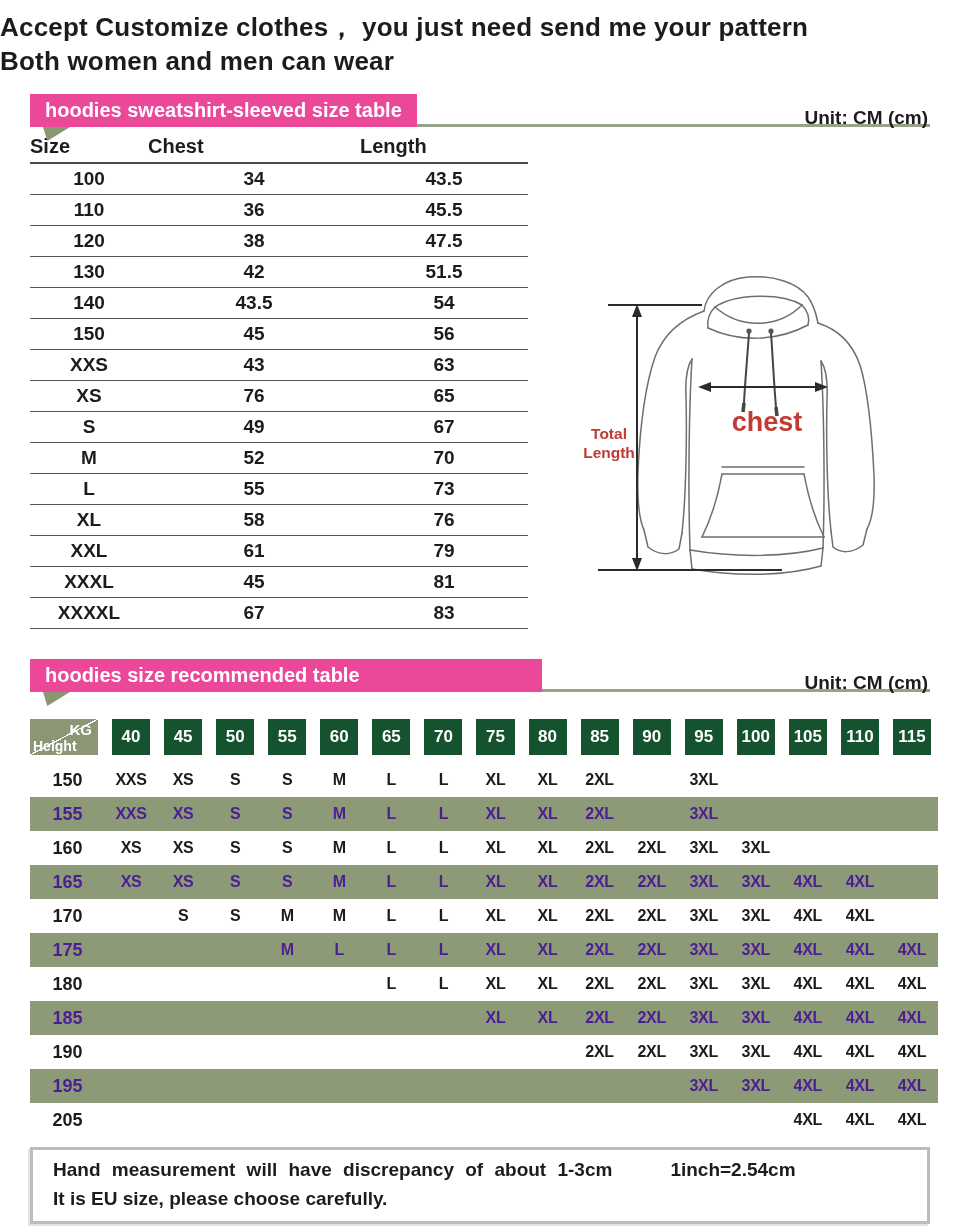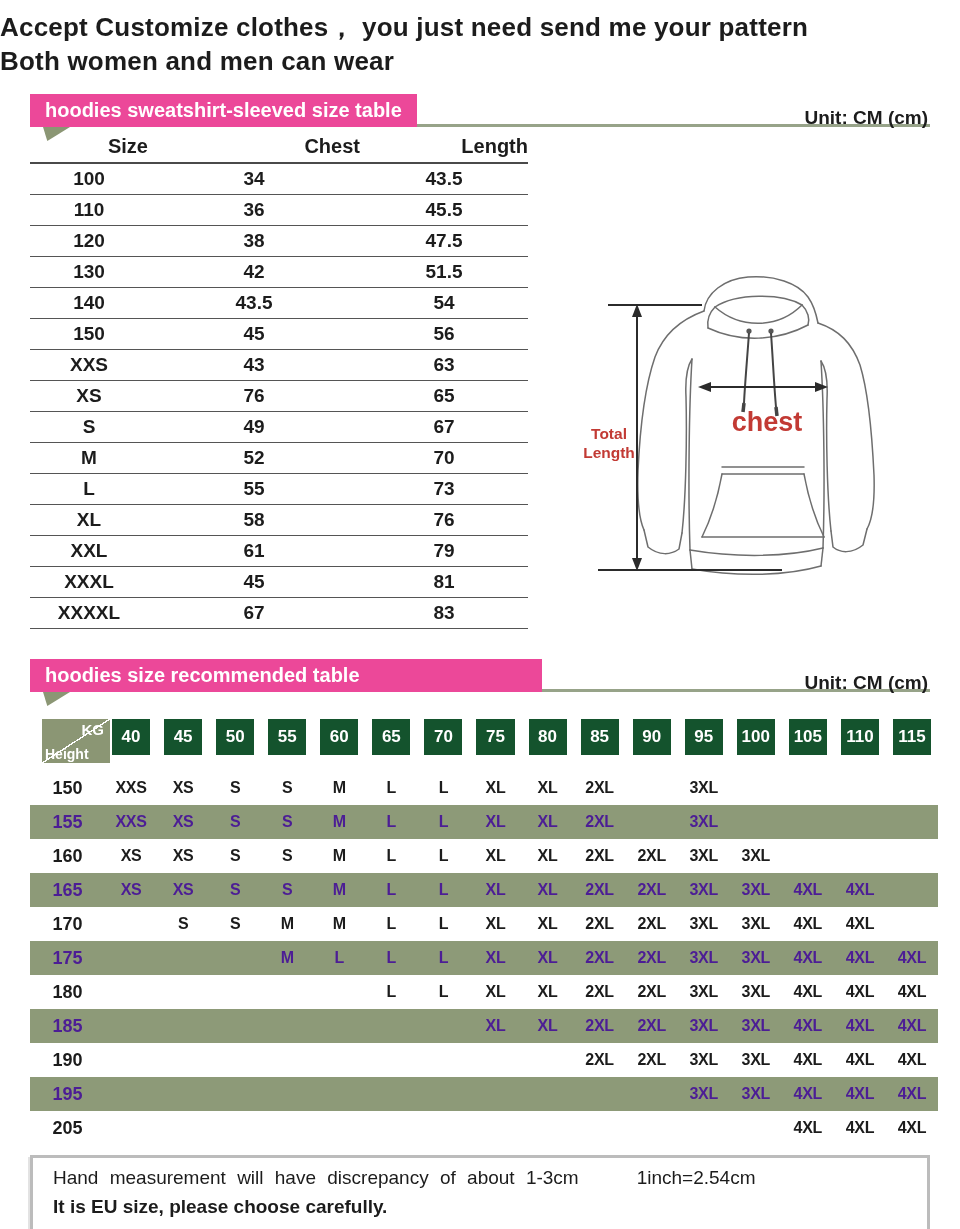--- a/index.html
+++ b/index.html
@@ -26,57 +26,56 @@
   .banner-tail {
     position:absolute; left:13px; top:33px; width:27px; height:14px; z-index:1;
     background:#8b9674; clip-path:polygon(0 0, 100% 0, 16% 100%);
   }
   .unit-label { position:absolute; right:2px; top:8px; line-height:31px; font-size:19px; font-weight:bold; }
 
   
   .section1 { position:relative; height:512px; }
   table.size-table { border-collapse:collapse; margin:4px 0 0 30px; }
   table.size-table th {
-    width:118px; height:32px; font-size:20px; font-weight:bold; text-align:right;
+    width:118px; height:32px; font-size:20px; font-weight:bold; text-align:left;
     border-bottom:2px solid #4a4a4a; padding:0;
   }
   table.size-table th:nth-child(2) { width:212px; }
   table.size-table th:nth-child(3) { width:168px; }
   table.size-table td {
     height:31px; font-size:19px; font-weight:bold; text-align:center;
     border-bottom:1.5px solid #555555; padding:0;
   }
   .hoodie-diagram { position:absolute; left:552px; top:134px; }
 
   
   .matrix { margin:27px 30px 0 30px; width:908px; }
   .matrix-header { display:grid; grid-template-columns:75px repeat(16, 1fr); }
   .corner-cell {
-    position:relative; width:68px; height:44px; background:#8b9674; color:#ffffff;
+    position:relative; width:68px; height:36px; background:#8b9674; color:#ffffff;
     background-image:linear-gradient(to bottom right, rgba(0,0,0,0) 49.1%, #ffffff 49.1%, #ffffff 50.9%, rgba(0,0,0,0) 50.9%);
-    margin-left:12px;
   }
   .corner-kg { position:absolute; top:2px; right:6px; font-size:15px; font-weight:bold; }
   .corner-height { position:absolute; bottom:1px; left:3px; font-size:14px; font-weight:bold; }
   .wbox {
     margin:0 7px; height:36px; background:#14532d; color:#ffffff;
     font-size:17px; font-weight:bold; text-align:center; line-height:36px;
   }
   .matrix-body { margin-top:8px; }
   .mrow { display:grid; grid-template-columns:75px repeat(16, 1fr); height:34px; line-height:34px; }
   .mrow.shaded { background:#8d9a78; color:#4c1d95; }
   .hcell { text-align:center; font-size:18px; font-weight:bold; }
   .ccell { text-align:center; font-size:16px; font-weight:bold; letter-spacing:-0.3px; }
 
   
   .notice {
     margin:10px 30px 0 30px; border:3px solid #bcbcbc; padding:9px 20px 11px 20px;
     box-shadow:-2px 2px 0 #e3e3e3;
   }
-  .notice-line1 { font-size:19px; font-weight:normal; word-spacing:6px; }
+  .notice-line1 { font-size:19px; font-weight:bold; word-spacing:6px; }
   .notice-inch { margin-left:58px; word-spacing:0; }
   .notice-line2 { font-size:19px; font-weight:bold; margin-top:7px; }
 </style>
 </head>
 <body>
 
 <div class="title-block">
   <div class="title-line">Accept Customize clothes， you just need send me your pattern</div>
   <div class="title-line">Both women and men can wear</div>
 </div>

